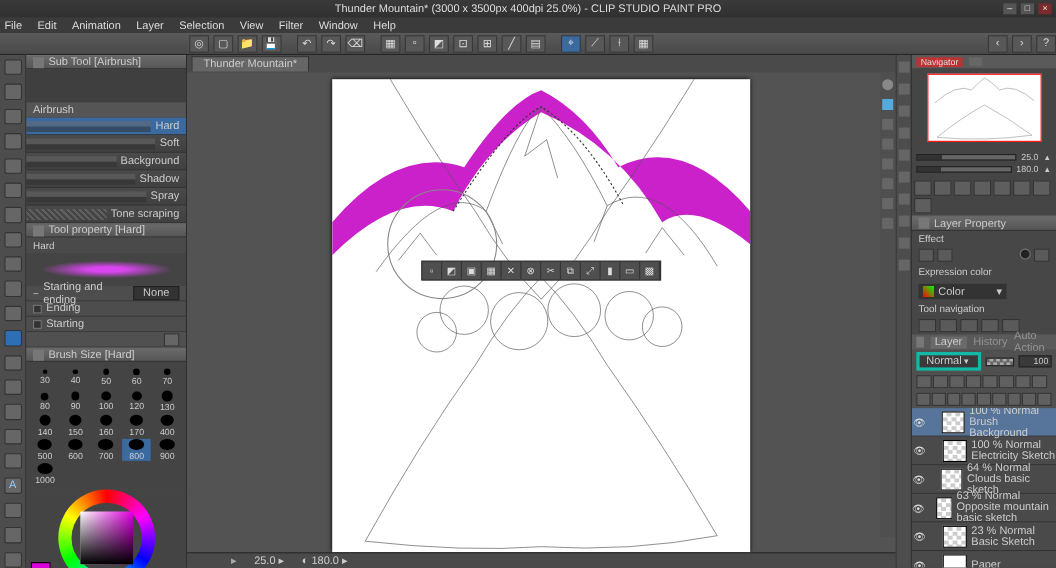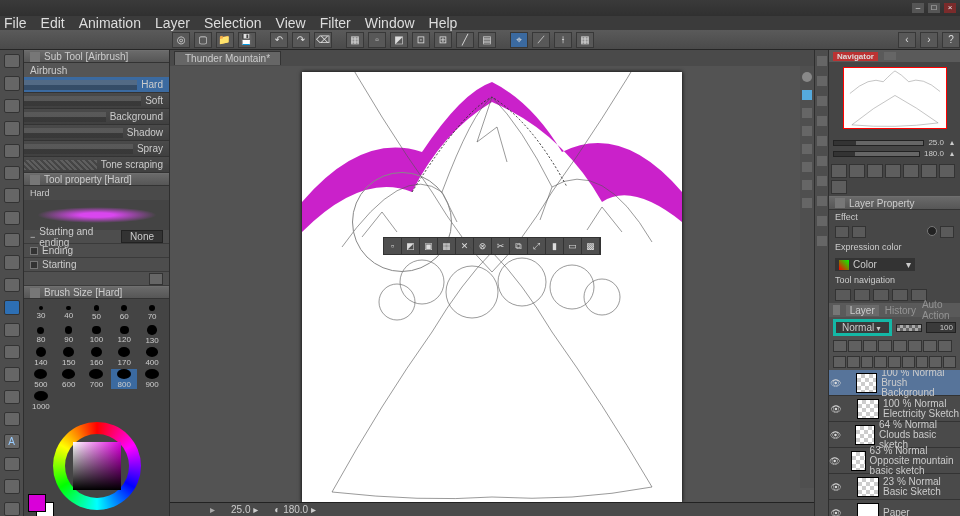--- a/index.html
+++ b/index.html
@@ -3,34 +3,34 @@
 <meta charset="utf-8">
 <style>
   * { box-sizing: border-box; margin: 0; padding: 0; font-family: Tahoma, sans-serif; font-size: 10px; color: #ccc; user-select: none; }
   body { background:#474747; width:960px; height:516px; overflow:hidden; }
   .titlebar { height:16px; background:linear-gradient(#3a3a3a,#303030); display:flex; align-items:center; justify-content:center; position:relative; }
   .titlebar span { color:#ddd; font-size:10px; }
   .minmax { position:absolute; right:4px; display:flex; gap:4px; }
   .minmax div { width:12px; height:10px; background:#555; color:#eee; text-align:center; line-height:10px; font-size:8px; cursor:default;}
   .close-x { background:#7a2b2b !important; }
   .menubar { height:14px; background:#3b3b3b; display:flex; align-items:center; padding:0 4px; gap:14px; }
-  .menubar span { color:#ddd; font-size:14px; }
+  .menubar span { color:#ddd; font-size:10px; }
   .toolbar { height:20px; background:linear-gradient(#5a5a5a,#4a4a4a); border-bottom:1px solid #262626; display:flex; align-items:center; padding-left:172px; gap:4px; }
   .tb-btn { width:18px; height:16px; background:#585858; border:1px solid #383838; display:flex; align-items:center; justify-content:center; color:#ddd; font-size:10px;}
   .workarea { position:absolute; top:50px; left:0; right:0; bottom:0; display:flex; }
   
   .left-strip { width:24px; background:#4d4d4d; border-right:1px solid #2e2e2e; display:flex; flex-direction:column; align-items:center; gap:8px; padding-top:4px;}
   .ls-ico { width:16px; height:16px; background:#666; border:1px solid #333; border-radius:2px;}
   .ls-active { background:#2d6fb4; }
   
   .left-panel { width:146px; background:#4d4d4d; display:flex; flex-direction:column; gap:0px; border-right:1px solid #2e2e2e;}
   .panel-header { height:14px; background:linear-gradient(#6a6a6a,#565656); padding-left:6px; display:flex; align-items:center; font-size:9px; color:#eee; border-top:1px solid #6f6f6f; border-bottom:1px solid #333;}
   .panel-header .pin { width:10px; height:10px; background:#777; margin-right:4px;}
   .subtool-group { background:#3f3f3f; }
-  .subtool-tab { height:14px; background:#555; padding:0 6px; display:flex; align-items:center;}
+  .subtool-tab { height:14px; background:#555; padding:0 6px; display:flex; align-items:center;margin-top:30px;}
   .st-row { height:16px; display:flex; align-items:center; justify-content:flex-end; padding-right:6px; color:#ccc; font-size:9px; border-bottom:1px solid #333; background:linear-gradient(#4a4a4a,#404040);}
   .st-row .brush-prev { flex:1; height:10px; background:linear-gradient(to bottom, #6a6a6a 45%, #2e2e2e 55%); margin-right:4px; opacity:.5;}
   .st-row.tone .brush-prev{ background: repeating-linear-gradient(45deg,#777,#777 2px,#444 2px,#444 4px); }
   .st-row.active { background:#3b6aa0; color:#fff;}
   .tool-prop .preview { height:30px; background:#444; display:flex; align-items:center; justify-content:center;}
   .tool-prop .preview .grad { width:120px; height:16px; background:radial-gradient(ellipse at 50% 50%, #d946ef 20%, transparent 70%); border-radius:50%; }
   .prop-row { height:14px; display:flex; align-items:center; padding:0 6px; font-size:9px; color:#ccc; border-bottom:1px solid #3a3a3a;}
   .prop-row .spacer{flex:1;}
   .prop-row .val{ background:#333; padding:0 8px; border:1px solid #222;}
   .chk { width:8px; height:8px; border:1px solid #777; margin-right:4px; background:#333;}
@@ -57,21 +57,21 @@
   .mtn-svg{position:absolute;inset:0;}
   .brush-circle { position:absolute; left:50px; top:100px; width:100px; height:100px; border:1px solid #888; border-radius:50%; pointer-events:none;}
   .sel-toolbar { position:absolute; top:165px; left:50%; transform:translateX(-50%); display:flex; background:rgba(70,70,70,.95); border:1px solid #333; }
   .sel-toolbar div { width:18px; height:16px; border-right:1px solid #333; display:flex;align-items:center;justify-content:center; color:#ddd; font-size:9px;}
   .statusbar { height:14px; background:#4a4a4a; border-top:1px solid #222; display:flex; align-items:center; padding-left:40px; gap:16px; font-size:9px; color:#ddd;}
   .right-strip2 { width:14px; background:#4d4d4d; border-left:1px solid #2e2e2e; display:flex; flex-direction:column; align-items:center; gap:10px; padding-top:6px;}
   .rs2-ico { width:10px; height:10px; background:#666;}
   .right-panel { width:132px; background:#4d4d4d; border-left:1px solid #2e2e2e; display:flex; flex-direction:column;}
   .nav-box { height:86px; background:#454545; display:flex; align-items:center; justify-content:center; position:relative; }
   .nav-tab{ position:absolute; top:0; left:0; right:0; height:12px; background:#5a5a5a; display:flex; align-items:center; gap:6px; padding-left:4px;}
-  .nav-tab .t{ font-size:8px; color:#ddd; background:#b33; padding:0 4px;font-weight:bold;}
+  .nav-tab .t{ font-size:8px; color:#ddd; background:#b33; padding:0 4px;}
   .nav-thumb { width:104px; height:62px; background:#fff; border:1px solid red; margin-top:10px; position:relative;}
   .nav-thumb svg{position:absolute;inset:0;}
   .nav-sliders { height:26px; background:#454545; padding:2px 4px; display:flex; flex-direction:column; gap:2px;}
   .nav-sliders .row{ display:flex; align-items:center; gap:4px;}
   .nav-sliders .bar{ flex:1; height:6px; background:linear-gradient(to right,#333 0%,#333 25%,#666 25%,#666 100%); border:1px solid #222;}
   .nav-sliders span{font-size:8px;}
   .icon-row { display:flex; flex-wrap:wrap; gap:2px; padding:2px; background:#454545;}
   .icon-row .ic { width:16px; height:14px; background:#5e5e5e; border:1px solid #333;}
   .lp-section{ background:#474747;}
   .lp-row { padding:2px 6px; font-size:9px; color:#ccc;}
@@ -92,20 +92,21 @@
   .layer .txt{ display:flex; flex-direction:column; line-height:10px; font-size:8px; color:#eee;}
   .layer.sel .txt{color:#fff;}
   .canvas-edge-v{position:absolute;top:0;bottom:14px;width:14px;background:#4f4f4f;display:flex;flex-direction:column;align-items:center;gap:8px;padding-top:6px;}
   .canvas-edge-v.r{right:0;}
   .canvas-edge-v .eic{width:10px;height:10px;background:#666;}
 </style>
 </head>
 <body>
 
 <div class="titlebar">
+  <span>Thunder Mountain* (3000 x 3500px 400dpi 25.0%)  -  CLIP STUDIO PAINT PRO</span>
   <div class="minmax">
     <div>–</div>
     <div>□</div>
     <div class="close-x">×</div>
   </div>
 </div>
 
 <div class="menubar">
   <span>File</span>
   <span>Edit</span>

